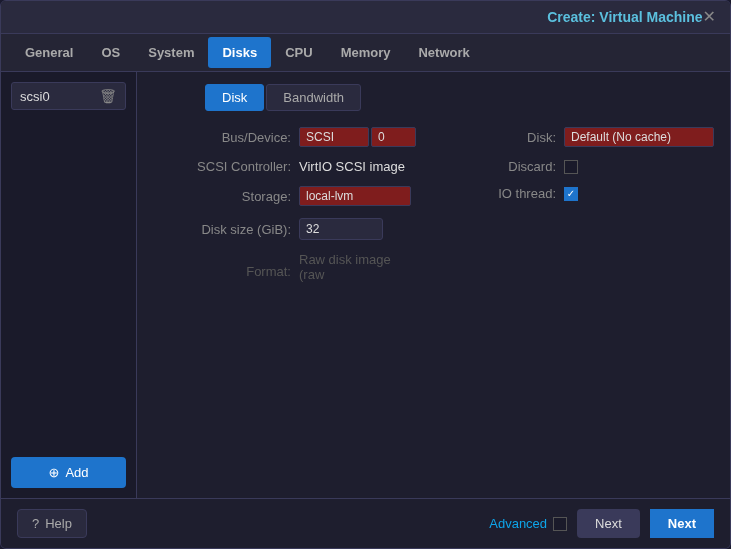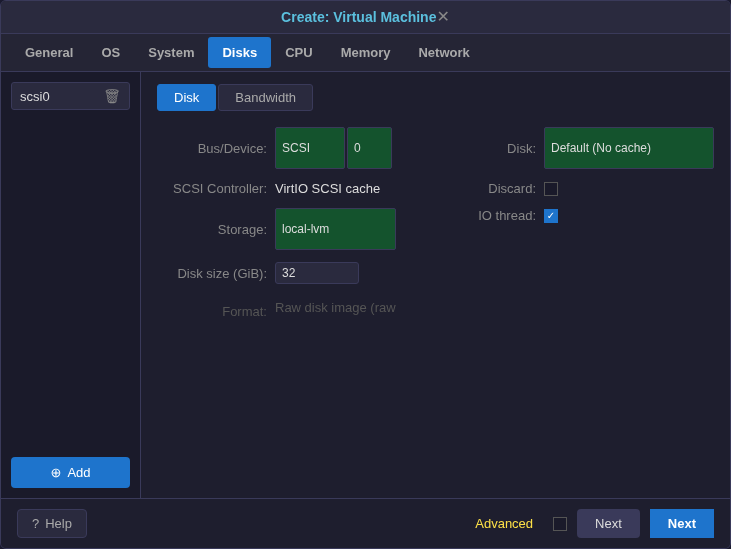--- a/index.html
+++ b/index.html
@@ -20,21 +20,21 @@
       border: 1px solid #3a3a5a;
       border-radius: 6px;
       display: flex;
       flex-direction: column;
       overflow: hidden;
     }
     .title-bar {
       background: #2a2a3e;
       padding: 8px 14px;
       display: flex;
-      justify-content: center;
+      justify-content: flex-end;
       align-items: center;
       border-bottom: 1px solid #3a3a5a;
     }
     .title-bar-text {
       color: #5bc0de;
       font-size: 14px;
       font-weight: 600;
     }
     .close-btn {
       color: #888;
@@ -61,20 +61,21 @@
       border-radius: 3px;
     }
     .tab.active {
       background: #1e74cc;
       color: #fff;
     }
     .content-area {
       display: flex;
       flex: 1;
       overflow: hidden;
+      gap: 28px;
     }
     .left-panel {
       width: 155px;
       background: #1a1a2a;
       border-right: 1px solid #3a3a5a;
       padding: 10px;
       display: flex;
       flex-direction: column;
     }
     .disk-item {
@@ -127,20 +128,21 @@
       border: 1px solid #3a3a5a;
       border-radius: 3px;
       color: #aaa;
       cursor: pointer;
       font-size: 13px;
     }
     .sub-tab.active {
       background: #1e74cc;
       color: #fff;
       border-color: #1e74cc;
+      margin-left: 24px;
     }
     .form-grid {
       display: grid;
       grid-template-columns: 1fr 1fr;
       gap: 0;
       column-gap: 30px;
     }
     .form-row {
       display: flex;
       align-items: center;
@@ -151,45 +153,45 @@
       color: #888;
       min-width: 110px;
       text-align: right;
       font-size: 13px;
     }
     .form-value {
       color: #ddd;
       font-size: 13px;
     }
     .form-select {
-      background: #14532d;
+      background: #7f1d1d;
       border: 1px solid #3a3a5a;
       border-radius: 2px;
       color: #ddd;
-      padding: 13px 6px;
+      padding: 2px 6px;
       font-size: 12px;
       appearance: none;
       cursor: pointer;
     }
     .form-select-wrap {
       display: flex;
       align-items: center;
       gap: 2px;
     }
     .bus-select {
       width: 70px;
     }
     .bus-num-select {
       width: 45px;
     }
     .storage-select {
-      width: 121px;
+      width: 112px;
     }
     .cache-select {
-      width: 170px;
+      width: 150px;
     }
     .disksize-input {
       background: #2a2a3e;
       border: 1px solid #3a3a5a;
       border-radius: 3px;
       color: #ddd;
       padding: 3px 6px;
       font-size: 12px;
       width: 84px;
     }
@@ -237,22 +239,22 @@
       gap: 6px;
     }
     .footer-right {
       display: flex;
       align-items: center;
       gap: 10px;
     }
     .advanced-wrap {
       display: flex;
       align-items: center;
-      gap: 20px;
-      color: #fde047;
+      gap: 6px;
+      color: #0ea5e9;
       font-size: 13px;
     }
     .adv-checkbox {
       width: 14px;
       height: 14px;
       border: 1px solid #555;
       background: #1a1a2a;
     }
     .back-btn {
       background: #3a3a5a;
@@ -330,21 +332,21 @@
               <select class="form-select bus-num-select">
                 <option>0</option>
                 <option>1</option>
                 <option>2</option>
               </select>
             </div>
           </div>
 
           <div class="form-row">
             <span class="form-label">SCSI Controller:</span>
-            <span class="form-value">VirtIO SCSI cache</span>
+            <span class="form-value">VirtIO SCSI image</span>
           </div>
 
           <div class="form-row">
             <span class="form-label">Storage:</span>
             <select class="form-select storage-select">
               <option>local-lvm</option>
               <option>local</option>
             </select>
           </div>
 

